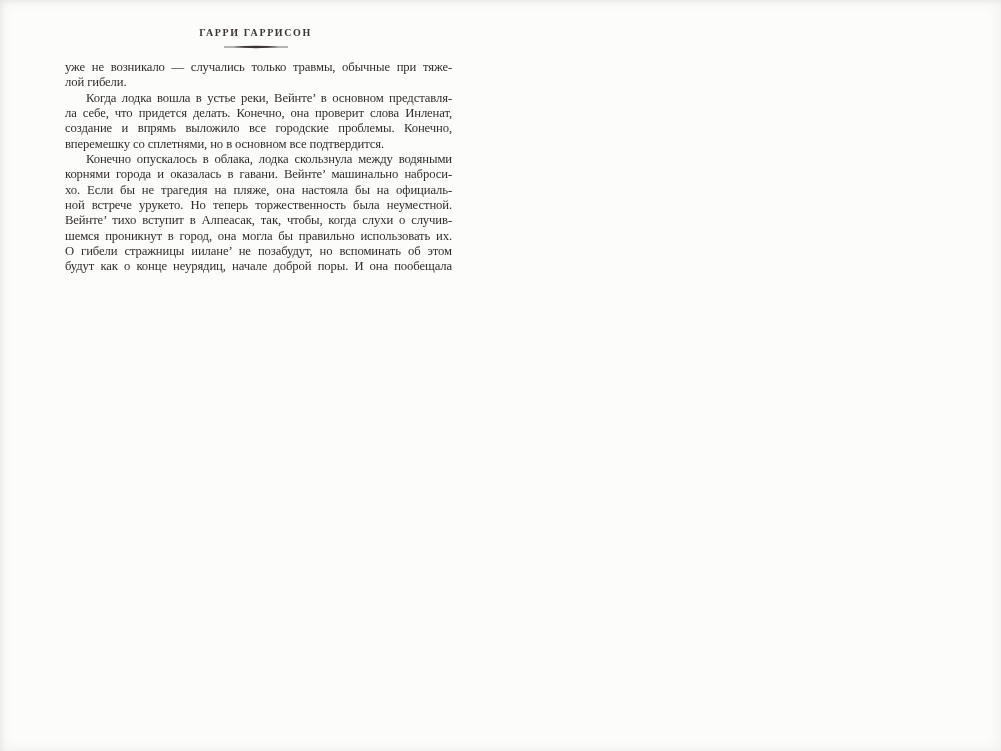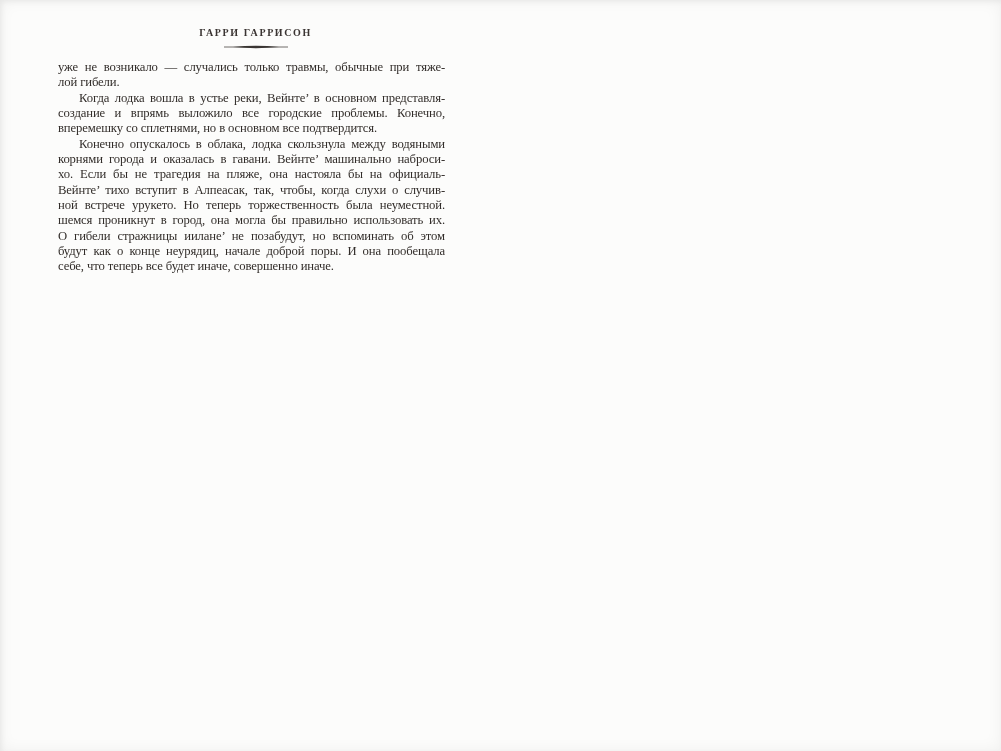--- a/index.html
+++ b/index.html
@@ -27,21 +27,21 @@
   .header-rule{
     position:absolute;left:62px;top:44px;width:387px;
     text-align:center;line-height:0;
   }
 
   .text-col{
     position:absolute;width:387px;
     font-size:12.7px;line-height:15.35px;letter-spacing:-0.12px;
     color:#322d2a;
   }
-  #left-text{left:58px;top:60px;}
+  #left-text{left:65px;top:60px;}
   .tline{
     height:15.35px;overflow:hidden;
     text-align:justify;text-align-last:justify;
   }
   .tline.end{text-align-last:left;}
   .tline.ind{text-indent:21px;font-family:Liberation Serif, serif;}
 </style>
 </head>
 <body>
 
@@ -50,31 +50,31 @@
   <div class="header-rule">
     <svg width="64" height="6" viewBox="0 0 64 6">
       <line x1="0" y1="3" x2="64" y2="3" stroke="#4c4844" stroke-width="0.8"></line>
       <path d="M9 3 Q32 0.7 55 3 Q32 5.3 9 3 Z" fill="#3a3633"></path>
     </svg>
   </div>
   <div class="text-col" id="left-text">
       <div class="tline">уже не возникало — случались только травмы, обычные при тяже-</div>
       <div class="tline end">лой гибели.</div>
       <div class="tline ind">Когда лодка вошла в устье реки, Вейнте’ в основном представля-</div>
+      <div class="tline">ла себе, что придется делать. Конечно, она проверит слова Инленат,</div>
       <div class="tline">создание и впрямь выложило все городские проблемы. Конечно,</div>
       <div class="tline end">вперемешку со сплетнями, но в основном все подтвердится.</div>
       <div class="tline ind">Конечно опускалось в облака, лодка скользнула между водяными</div>
       <div class="tline">корнями города и оказалась в гавани. Вейнте’ машинально наброси-</div>
       <div class="tline">хо. Если бы не трагедия на пляже, она настояла бы на официаль-</div>
+      <div class="tline">ной встрече урукето. Но теперь торжественность была неуместной.</div>
       <div class="tline">Вейнте’ тихо вступит в Алпеасак, так, чтобы, когда слухи о случив-</div>
-      <div class="tline">ной встрече урукето. Но теперь торжественность была неуместной.</div>
       <div class="tline">шемся проникнут в город, она могла бы правильно использовать их.</div>
       <div class="tline">О гибели стражницы иилане’ не позабудут, но вспоминать об этом</div>
       <div class="tline">будут как о конце неурядиц, начале доброй поры. И она пообещала</div>
-      <div class="tline end">себе, что теперь все будет иначе, совершенно иначе.</div>
     </div>
 </div>
 
 <div class="page" id="page-right">
   
 
   
   
   
 </div>

